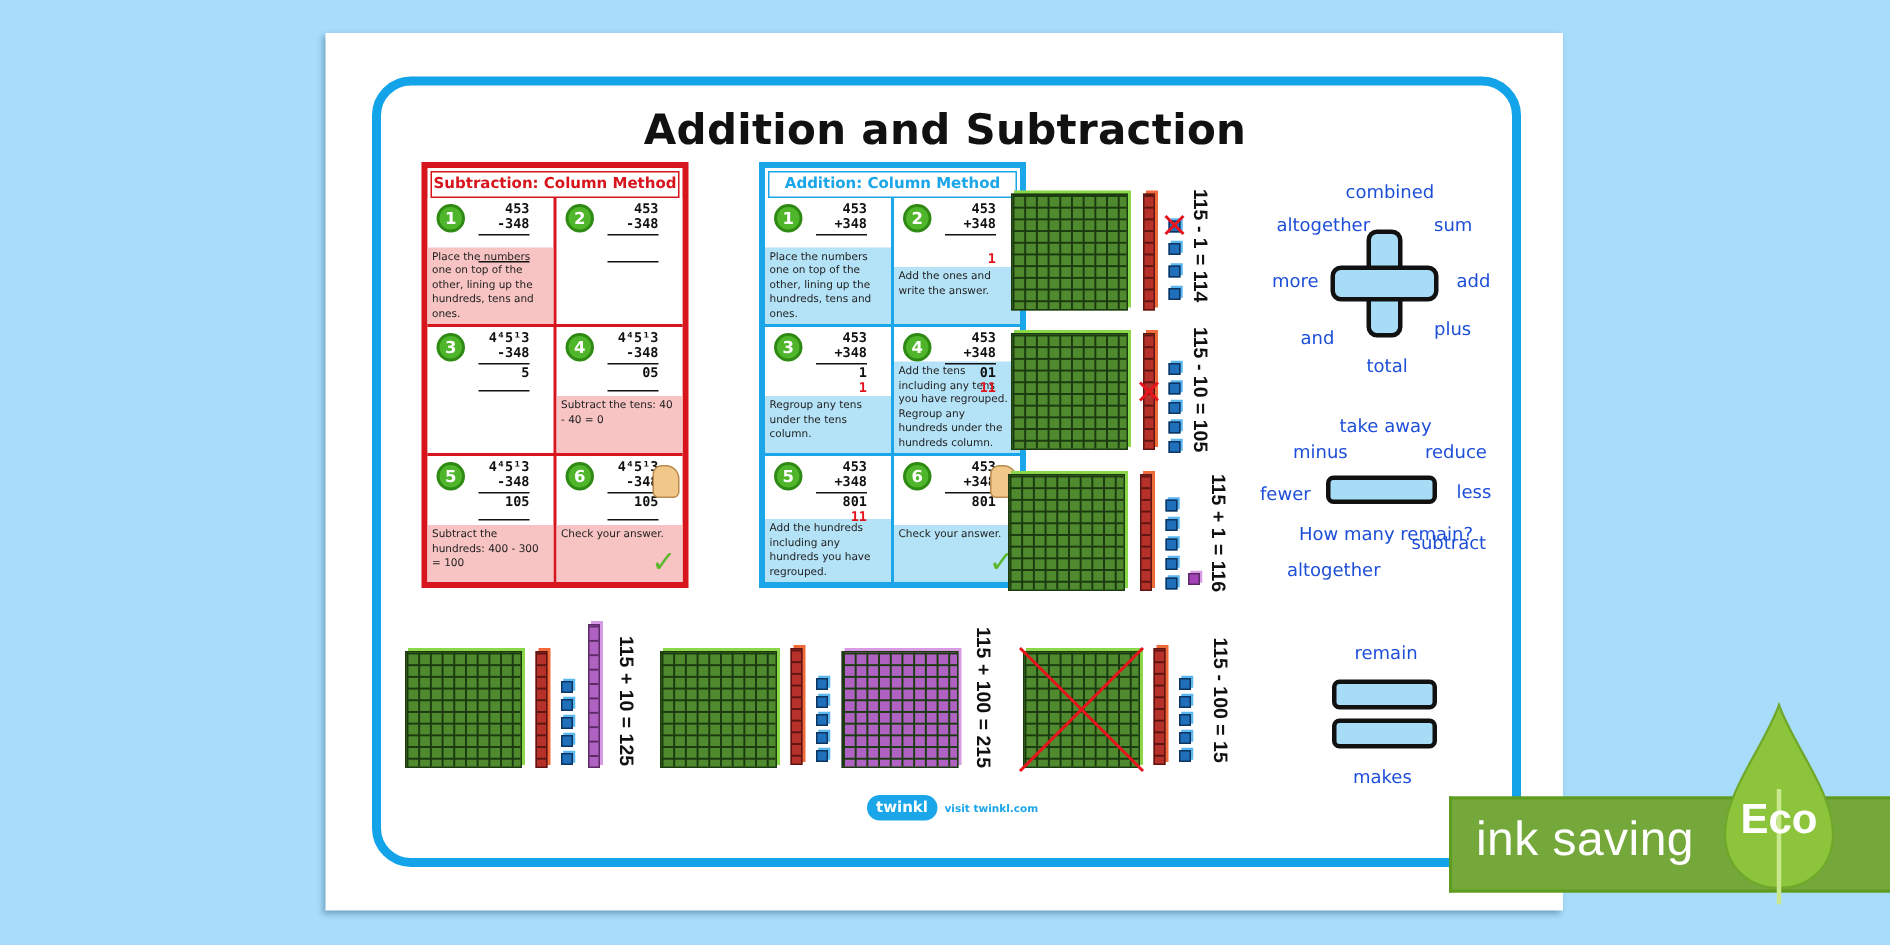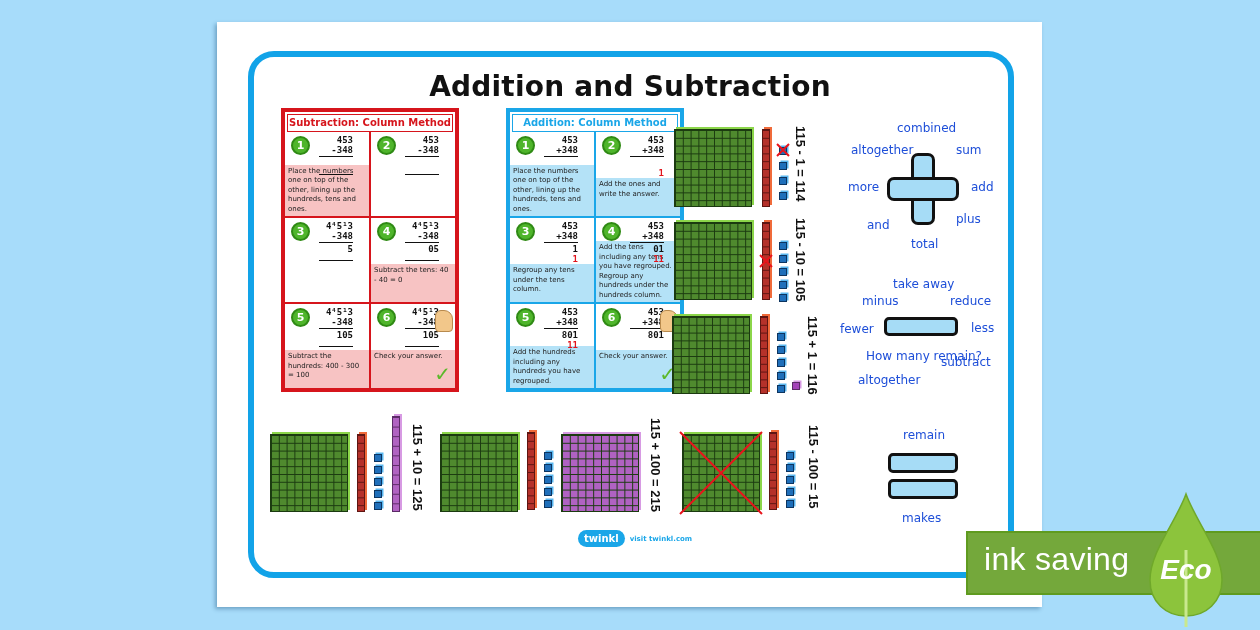--- a/index.html
+++ b/index.html
@@ -53,21 +53,21 @@
   .plus-sym .fill { position: absolute; left: 27px; top: 27px; width: 18px; height: 18px; background: #a6dcf6; }
   .bar-sym { position: absolute; background: #a6dcf6; border: 3px solid #111; border-radius: 5px; }
 
   .twinkl { position: absolute; left: 578px; top: 530px; display: flex; align-items: center; gap: 5px; }
   .twinkl .cloud { background: #1aa6e8; color: #fff; font-size: 10px; font-weight: bold; padding: 3px 6px; border-radius: 10px; }
   .twinkl .url { font-size: 7px; color: #1aa6e8; font-weight: bold; }
 
   
   .eco-bar { position: absolute; left: 966px; top: 531px; width: 305px; height: 64px; background: #74a83b; border: 2px solid #5f9b1f; border-right: none; }
   .eco-bar .label { position: absolute; left: 16px; top: 8px; font-size: 32px; color: #fff; font-family: "Liberation Sans", sans-serif; letter-spacing: 0.3px; }
-  .leaf { position: absolute; left: 1146px; top: 492px; width: 80px; height: 135px; font-style: italic; }
+  .leaf { position: absolute; left: 1146px; top: 468px; width: 80px; height: 135px; }
   .leaf .eco { position: absolute; left: 8px; top: 62px; width: 64px; text-align: center; font-size: 28px; font-weight: bold; color: #fff; font-family: "Liberation Sans", sans-serif; }
 </style>
 </head>
 <body>
 
 <div class="sheet"></div>
 <div class="frame"></div>
 <div class="title">Addition and Subtraction</div>
 
 <div class="panel sub">

